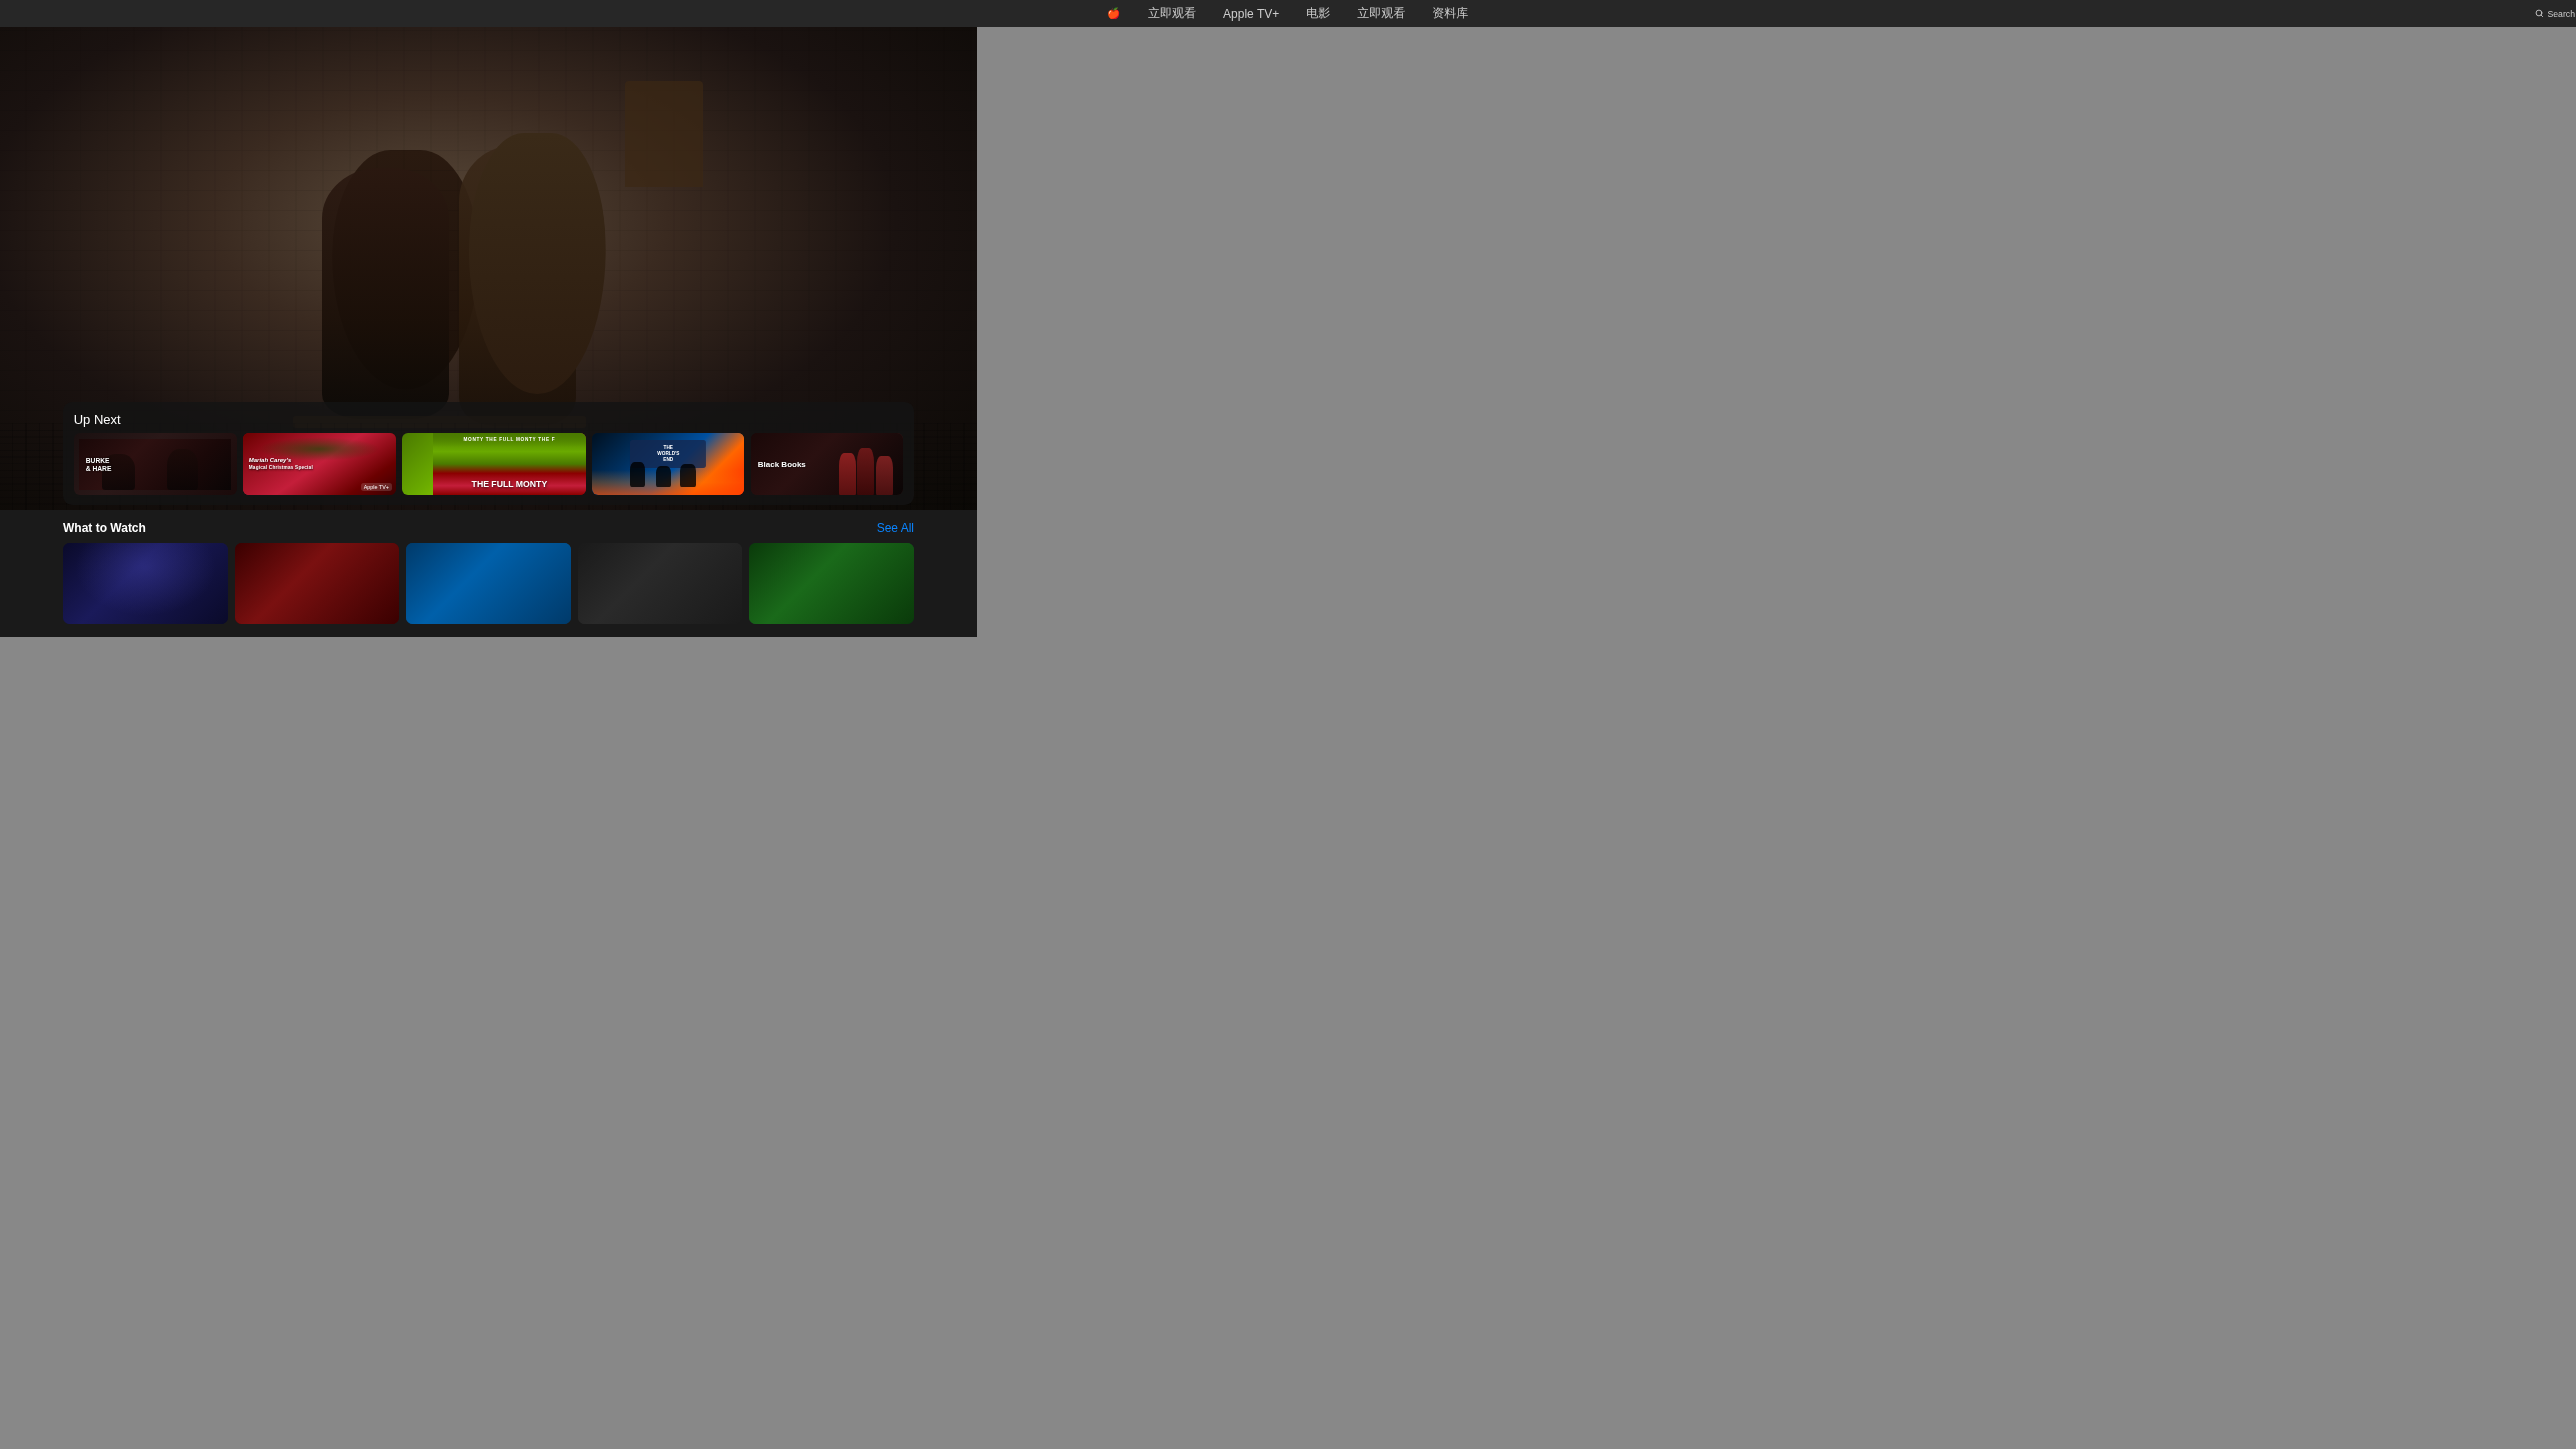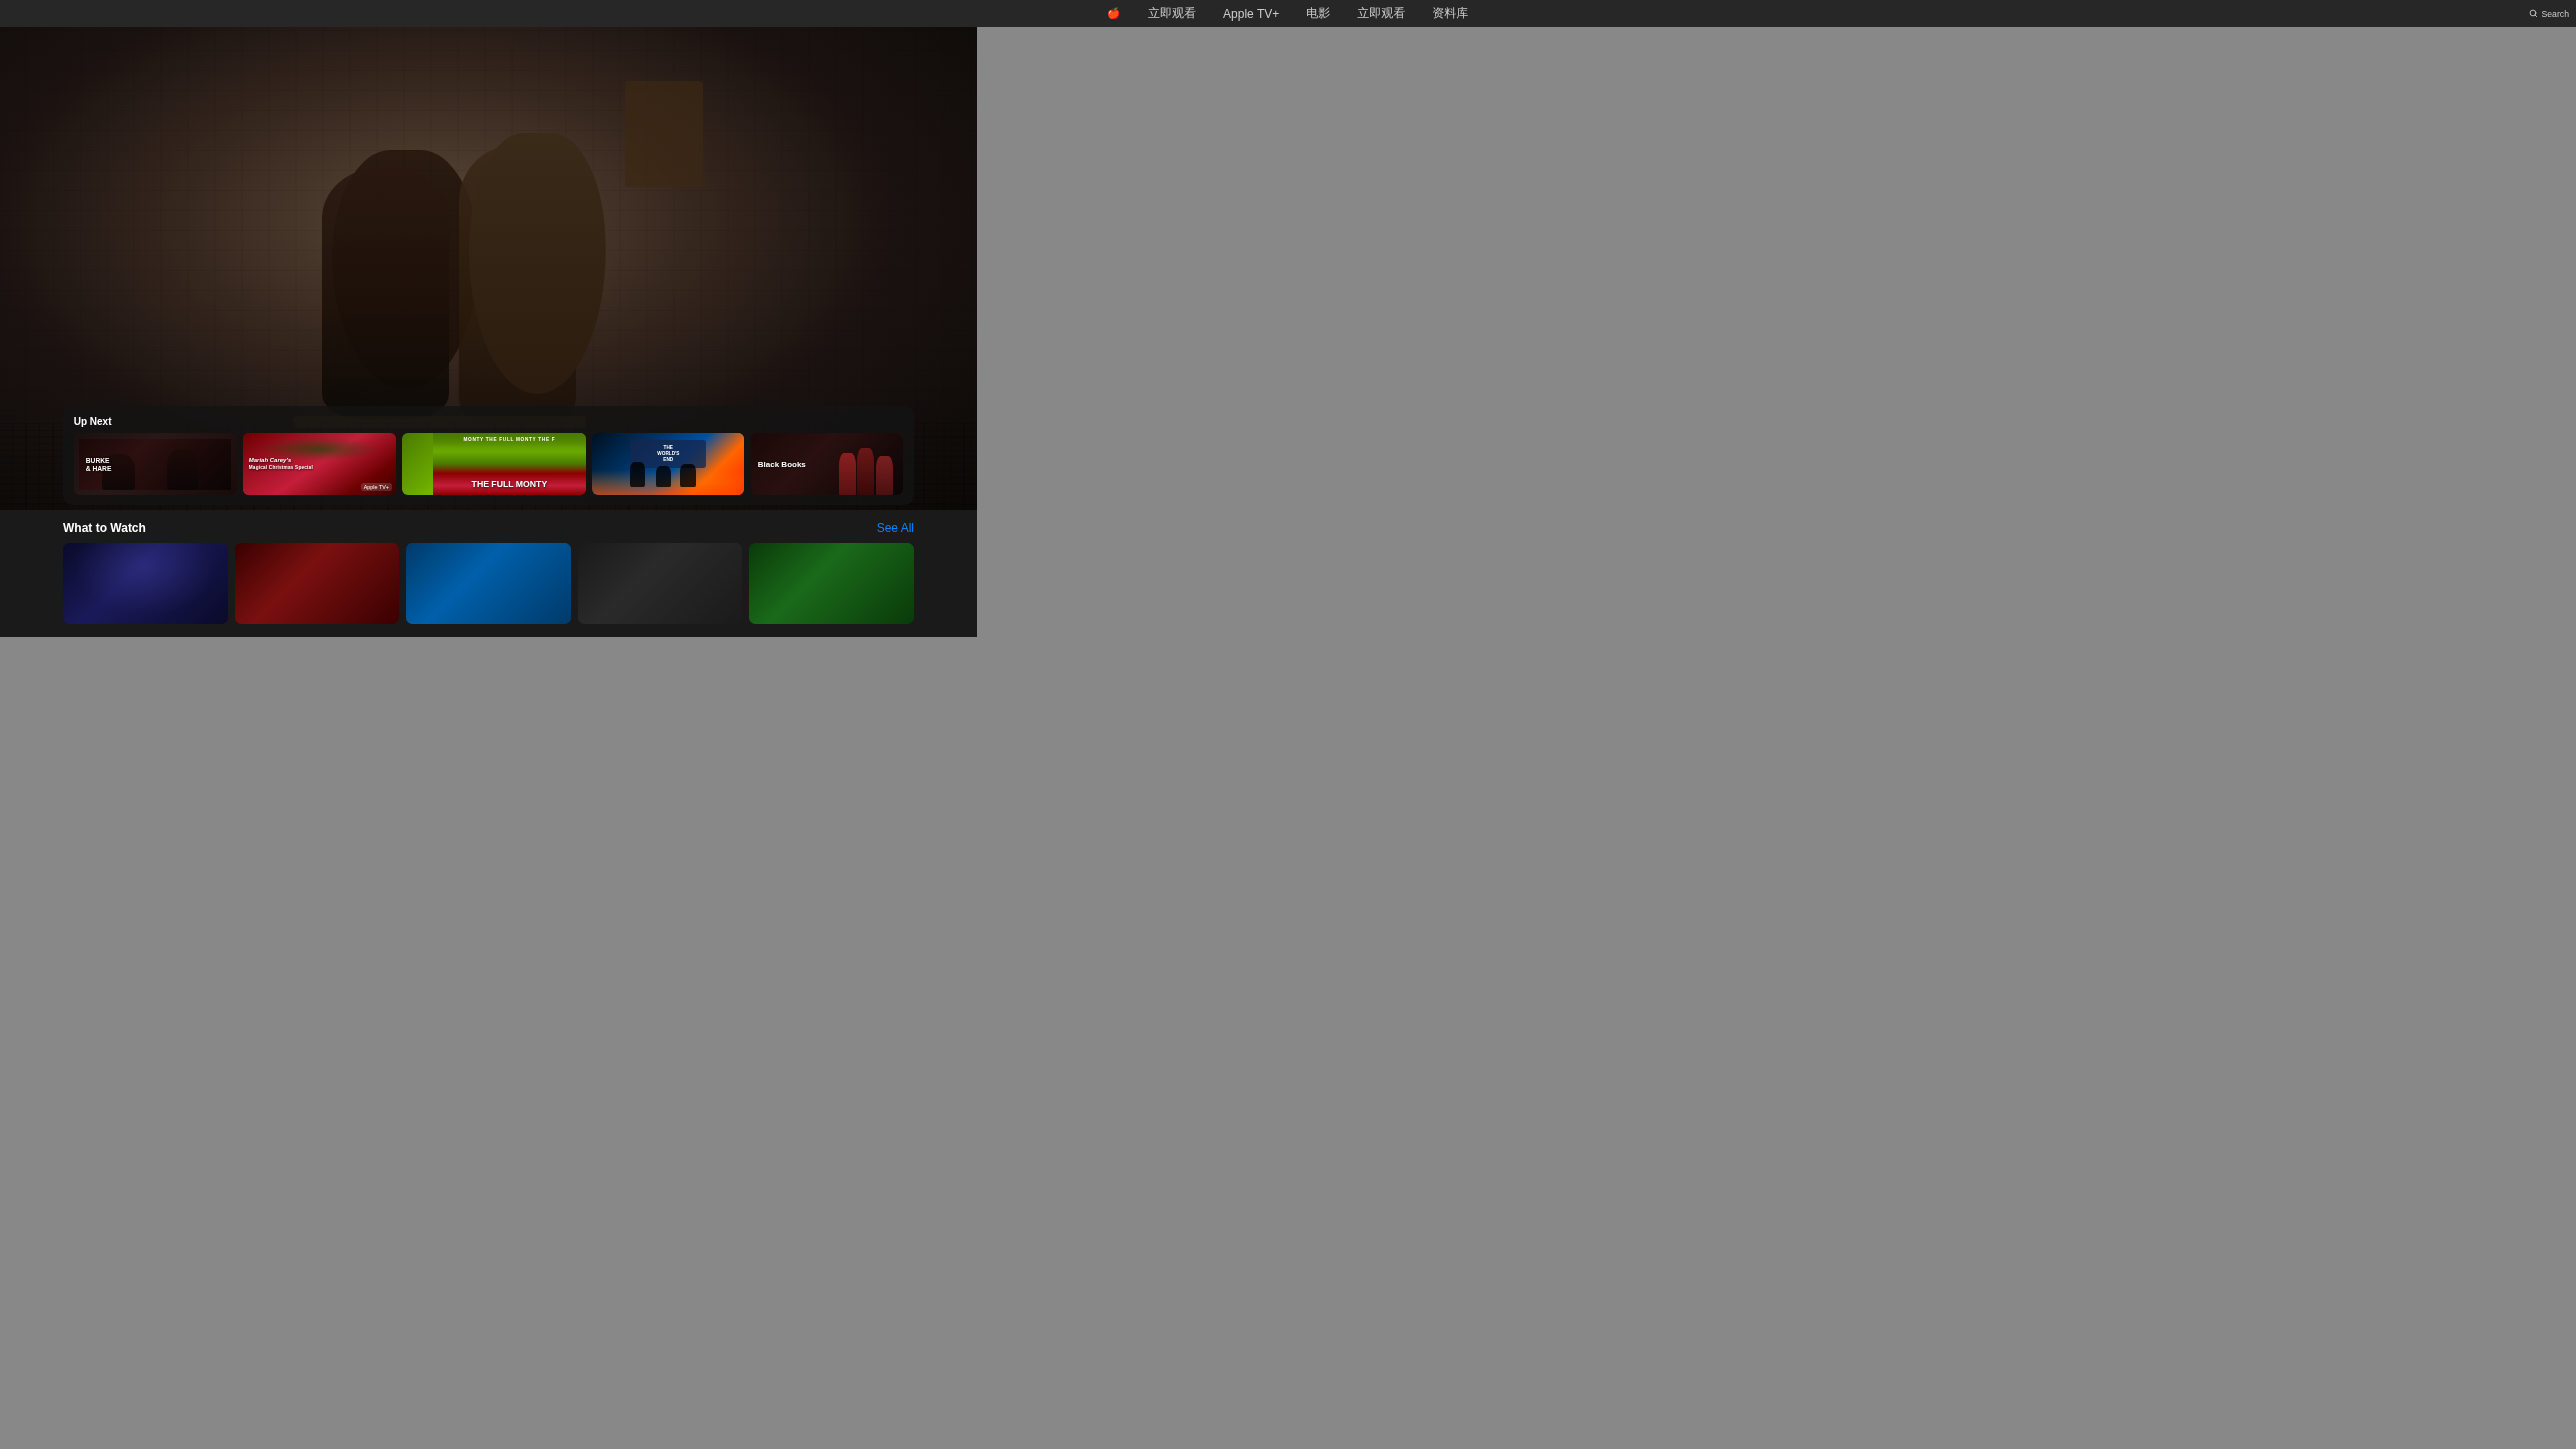--- a/index.html
+++ b/index.html
@@ -34,21 +34,21 @@
       cursor: pointer;
     }
     .nav-item {
       color: #ccc;
       font-size: 12px;
       cursor: pointer;
       white-space: nowrap;
     }
     .nav-search {
       position: absolute;
-      right: 7px;
+      right: 1px;
       display: flex;
       align-items: flex-start;
       gap: 3.4px;
       color: #ccc;
       font-size: 8.7px;
       cursor: pointer;
     }
 
     
     .hero {
@@ -103,22 +103,22 @@
       position: absolute;
       bottom: 5.4px;
       left: 63px;
       right: 63px;
       background: rgba(20,20,20,0.82);
       border-radius: 9.4px;
       padding: 9.4px 10.7px 9.4px 10.7px;
     }
     .up-next-label {
       color: #fff;
-      font-size: 10px;
-      font-weight: 700;
+      font-size: 13px;
+      font-weight: 400;
       margin-bottom: 6.7px;
     }
     .up-next-items {
       display: flex;
       gap: 6.7px;
     }
     .up-next-card {
       flex: 1;
       height: 62px;
       border-radius: 6px;

